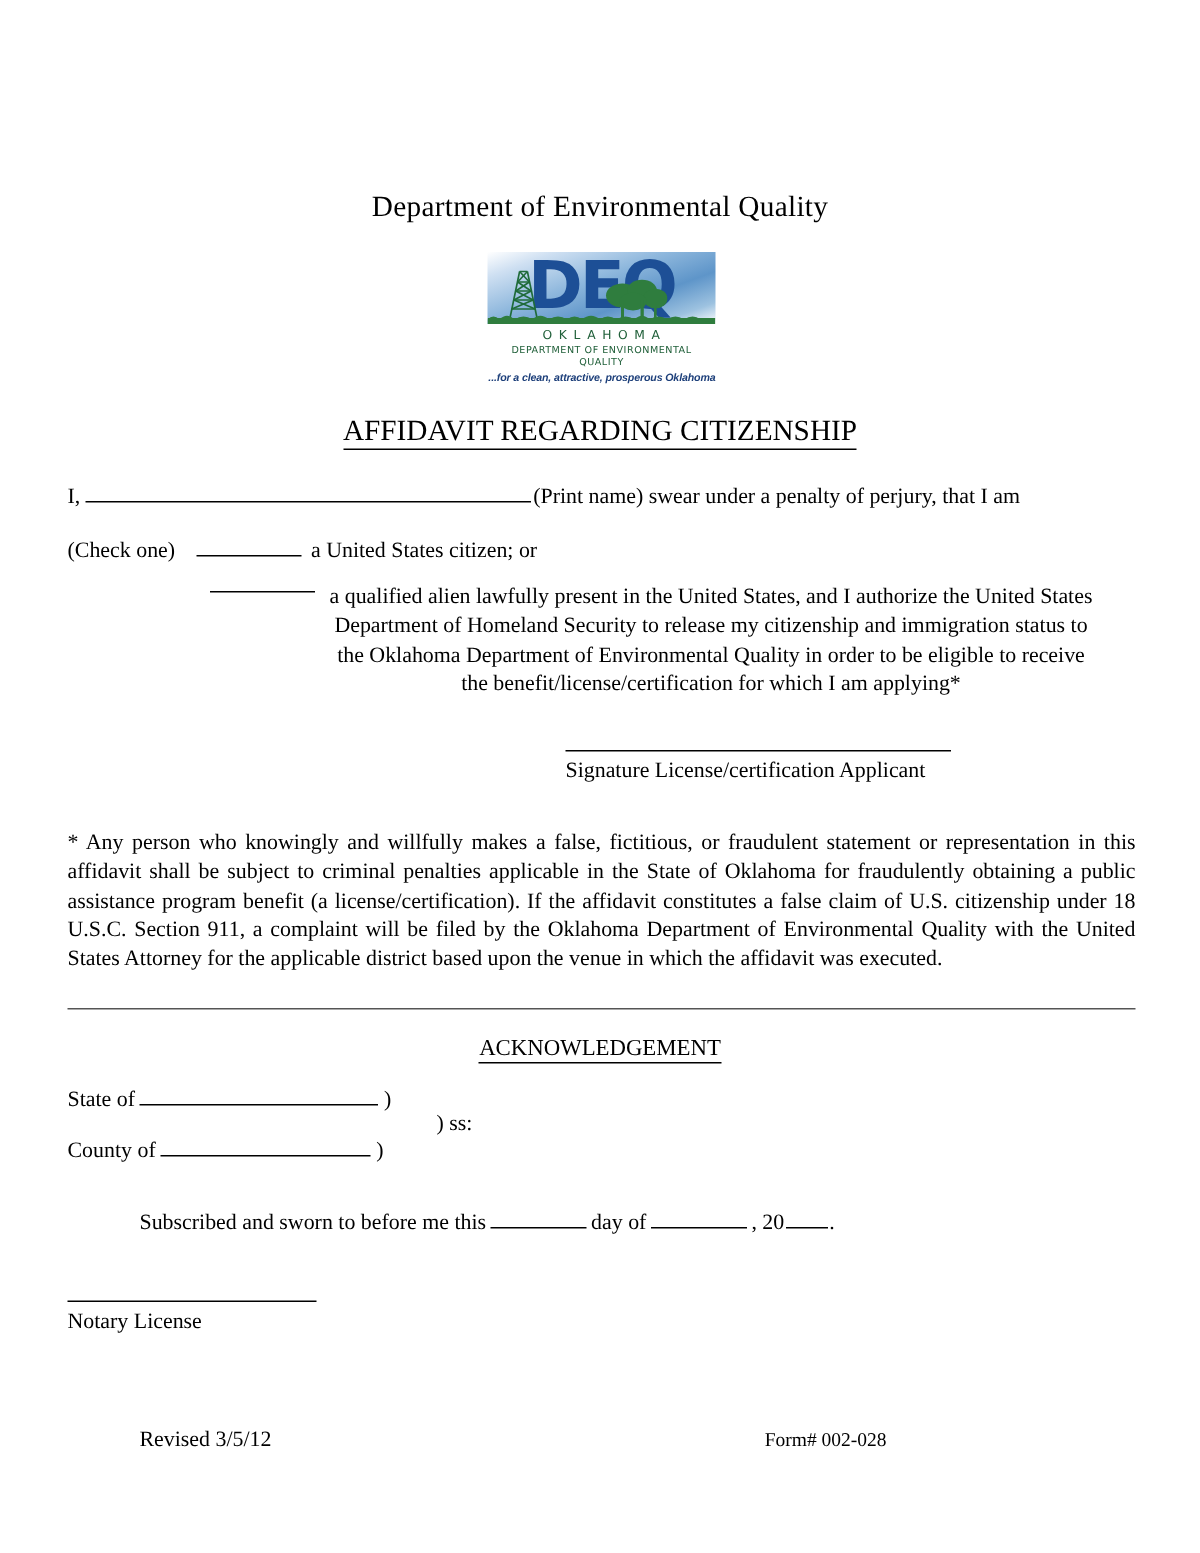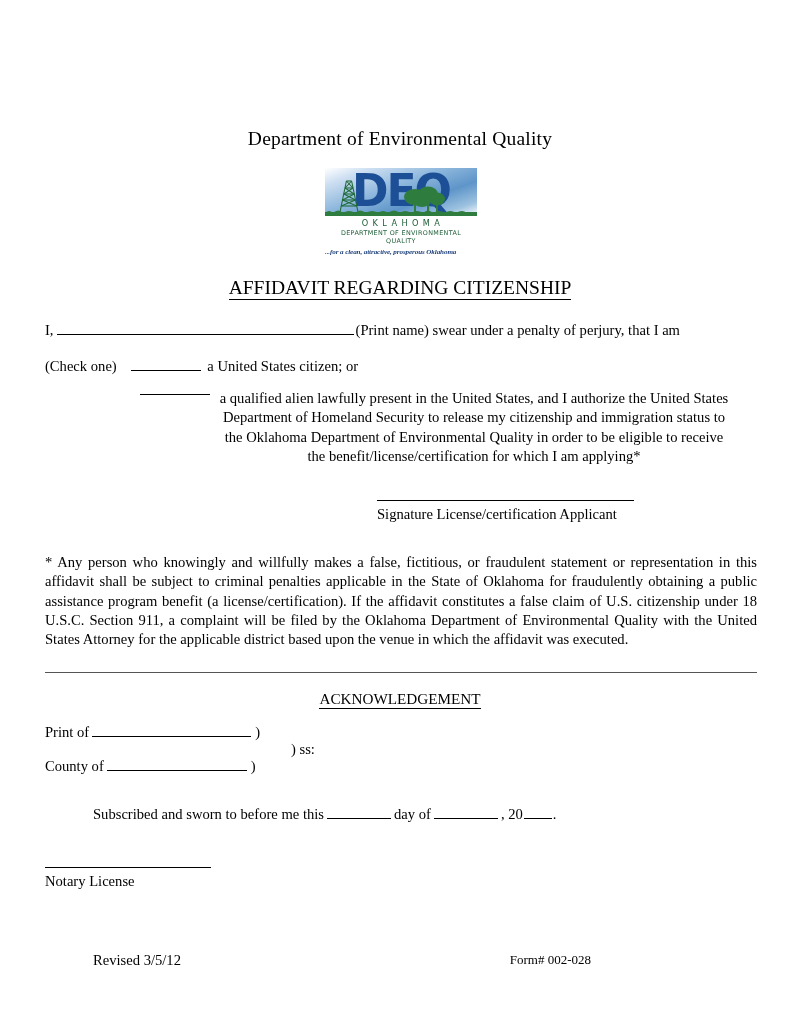--- a/index.html
+++ b/index.html
@@ -102,26 +102,26 @@
   }
   .logo-sub {
     font-family: "DejaVu Sans", sans-serif;
     font-size: 6.4px;
     letter-spacing: 0.35px;
     color: #21603a;
     text-align: center;
     margin-top: 1px;
   }
   .logo-tag {
-    font-family: Liberation Serif, serif;
+    font-family: Liberation Sans, sans-serif;
     font-style: italic;
     font-weight: 700;
     font-size: 7.1px;
     color: #1d3f7a;
-    text-align: left;
+    text-align: right;
     margin-top: 3px;
     letter-spacing: -0.1px;
   }
 
   
   .doc-title {
     position: absolute;
     left: 0;
     top: 277px;
     width: 800px;
@@ -364,21 +364,21 @@
 
   <div class="footnote">*  Any person who knowingly and willfully makes a false, fictitious, or fraudulent statement or representation in this affidavit shall be subject to criminal penalties applicable in the State of Oklahoma for fraudulently obtaining a public assistance program benefit (a license/certification).  If the affidavit constitutes a false claim of U.S. citizenship under 18 U.S.C. Section 911, a complaint will be filed by the Oklahoma Department of Environmental Quality with the United States Attorney for the applicable district based upon the venue in which the affidavit was executed.</div>
 
   <div class="divider"></div>
 
   <div class="ack-title">
     <span>ACKNOWLEDGEMENT</span>
   </div>
 
   <div class="state-row">
-    <span>Print of</span><span class="rule rule-state"></span><span class="paren">)</span>
+    <span>State of</span><span class="rule rule-state"></span><span class="paren">)</span>
   </div>
 
   <div class="ss-row">) ss:</div>
 
   <div class="county-row">
     <span>County of</span><span class="rule rule-county"></span><span class="paren">)</span>
   </div>
 
   <div class="subscribed">
     <span>Subscribed and sworn to before me this</span><span class="rule rule-day"></span><span>day of</span><span class="rule rule-month"></span><span>, 20</span><span class="rule rule-year"></span><span>.</span>

